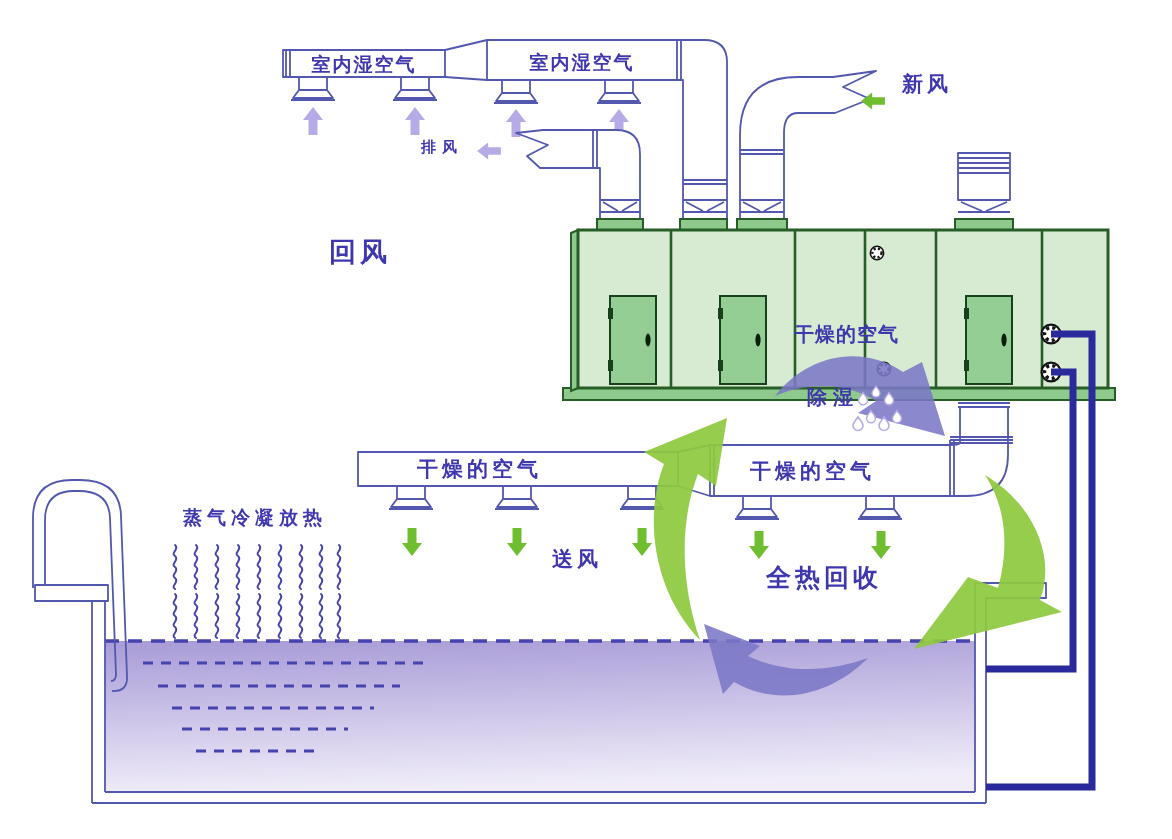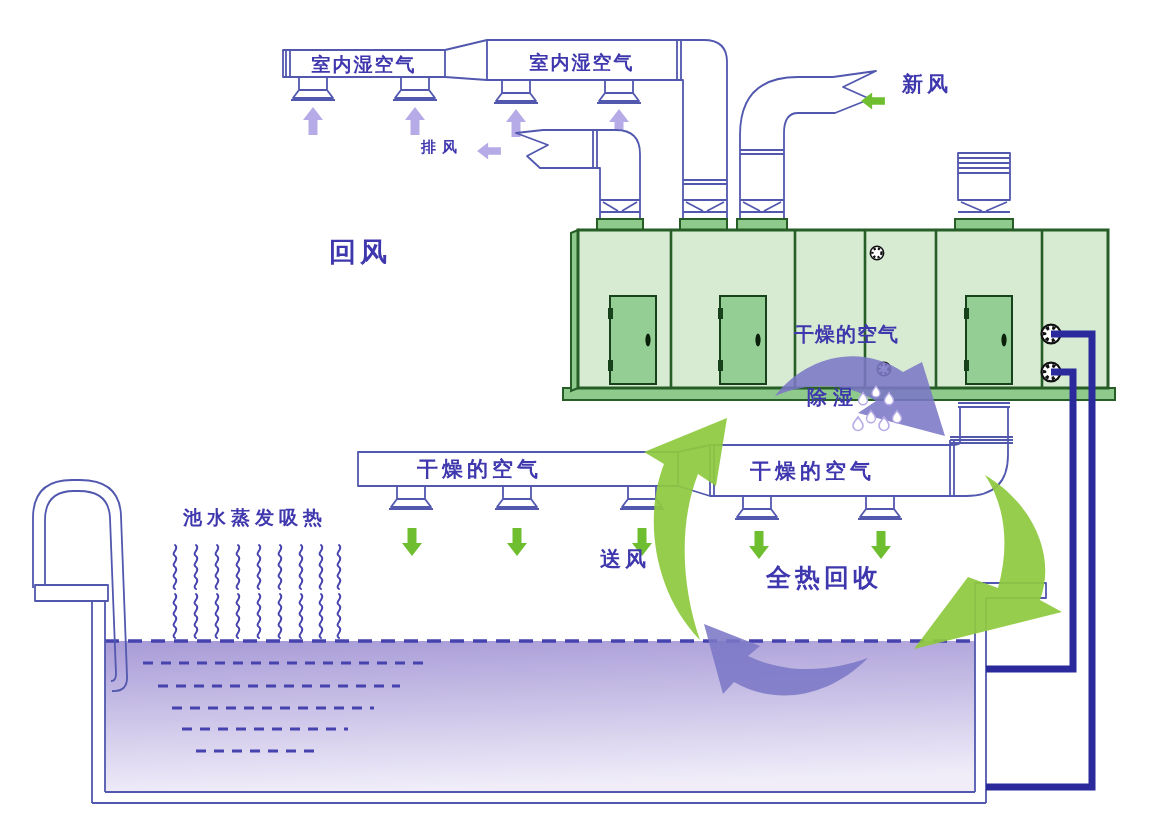--- a/index.html
+++ b/index.html
@@ -229,16 +229,16 @@
 
 <div class="lbl ctr" style="left:283px;top:54px;width:162px;font-size:19px;letter-spacing:2px">室内湿空气</div>
 <div class="lbl ctr" style="left:487px;top:52px;width:190px;font-size:19px;letter-spacing:2px">室内湿空气</div>
 <div class="lbl" style="left:421px;top:139px;font-size:15px;letter-spacing:6px">排风</div>
 <div class="lbl" style="left:902px;top:72px;font-size:21px;letter-spacing:4px">新风</div>
 <div class="lbl" style="left:329px;top:236px;font-size:27px;letter-spacing:4px">回风</div>
 <div class="lbl" style="left:794px;top:323px;font-size:20px;letter-spacing:1px">干燥的空气</div>
 <div class="lbl" style="left:807px;top:386px;font-size:20px;letter-spacing:6px">除湿</div>
 <div class="lbl" style="left:417px;top:457px;font-size:21px;letter-spacing:4px">干燥的空气</div>
 <div class="lbl" style="left:750px;top:459px;font-size:21px;letter-spacing:4px">干燥的空气</div>
-<div class="lbl" style="left:600px;top:547px;font-size:21px;letter-spacing:4px">送风</div>
+<div class="lbl" style="left:552px;top:547px;font-size:21px;letter-spacing:4px">送风</div>
 <div class="lbl" style="left:766px;top:564px;font-size:25px;letter-spacing:4px">全热回收</div>
-<div class="lbl" style="left:183px;top:507px;font-size:19px;letter-spacing:5px">池水蒸发吸热</div>
+<div class="lbl" style="left:183px;top:507px;font-size:19px;letter-spacing:5px">蒸气冷凝放热</div>
 </div>
 
 </body></html>

